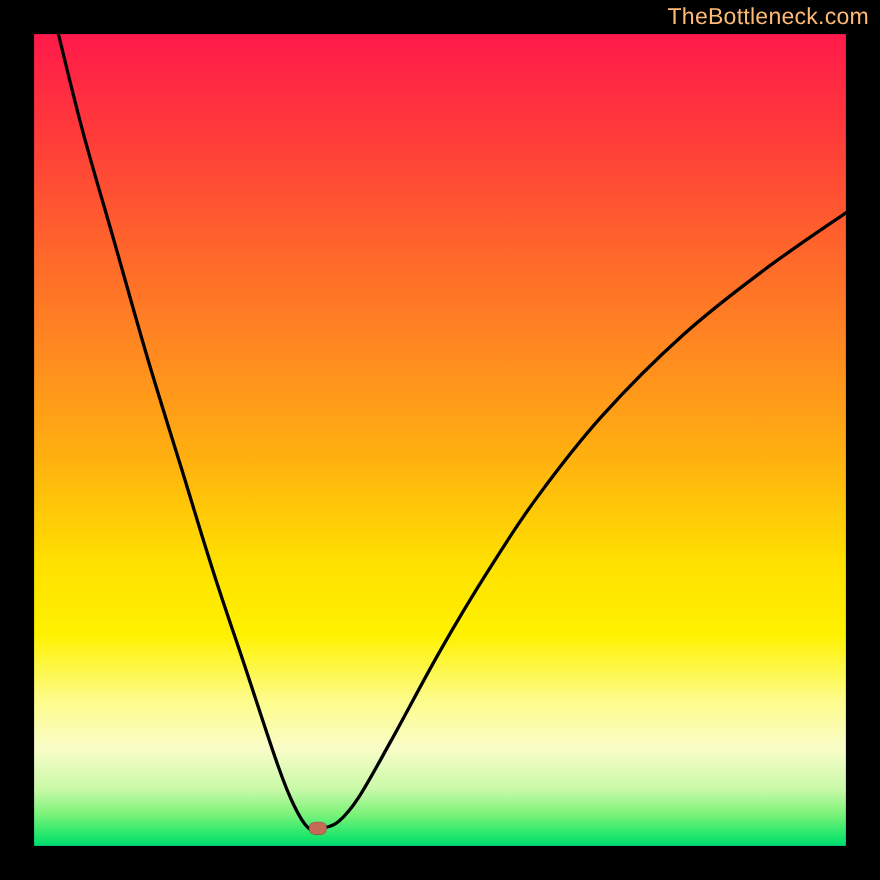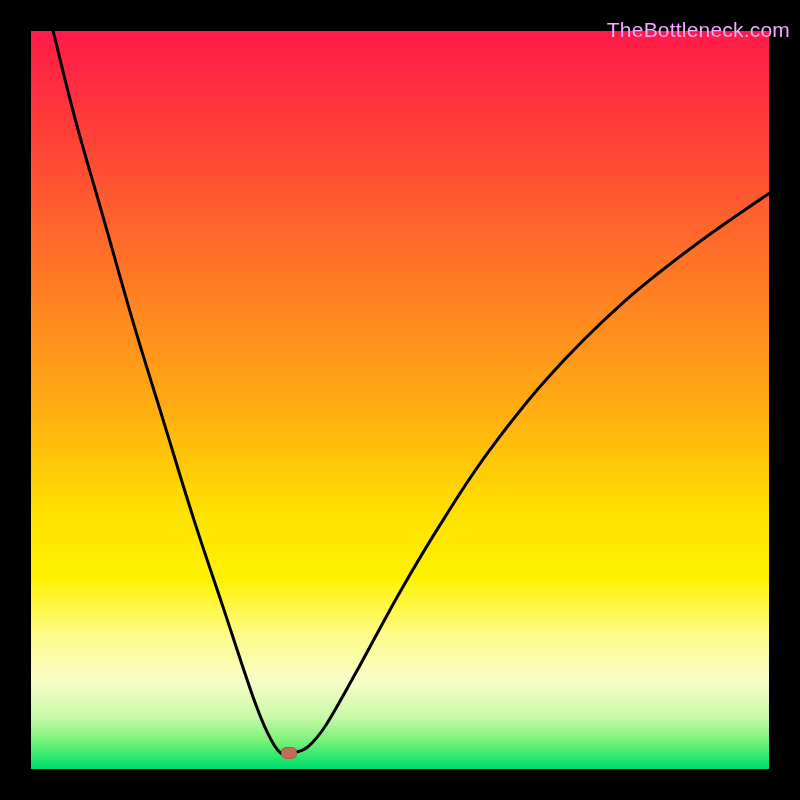--- a/index.html
+++ b/index.html
@@ -53,23 +53,23 @@
     position: absolute;
     width: 16px;
     height: 12px;
     border-radius: 6px / 5px;
     background: #c46a57;
     transform: translate(-50%, -50%);
     box-shadow: 0 0 0 0.5px rgba(0,0,0,0.25) inset;
   }
   .watermark {
     position: absolute;
-    top: 18px;
+    top: 4px;
     right: 10px;
-    color: #f0abfc;
+    color: #fdba74;
     font-size: 21px;
     letter-spacing: 0.2px;
     user-select: none;
   }
 </style>
 </head>
 <body>
 
 <div class="frame">
 

